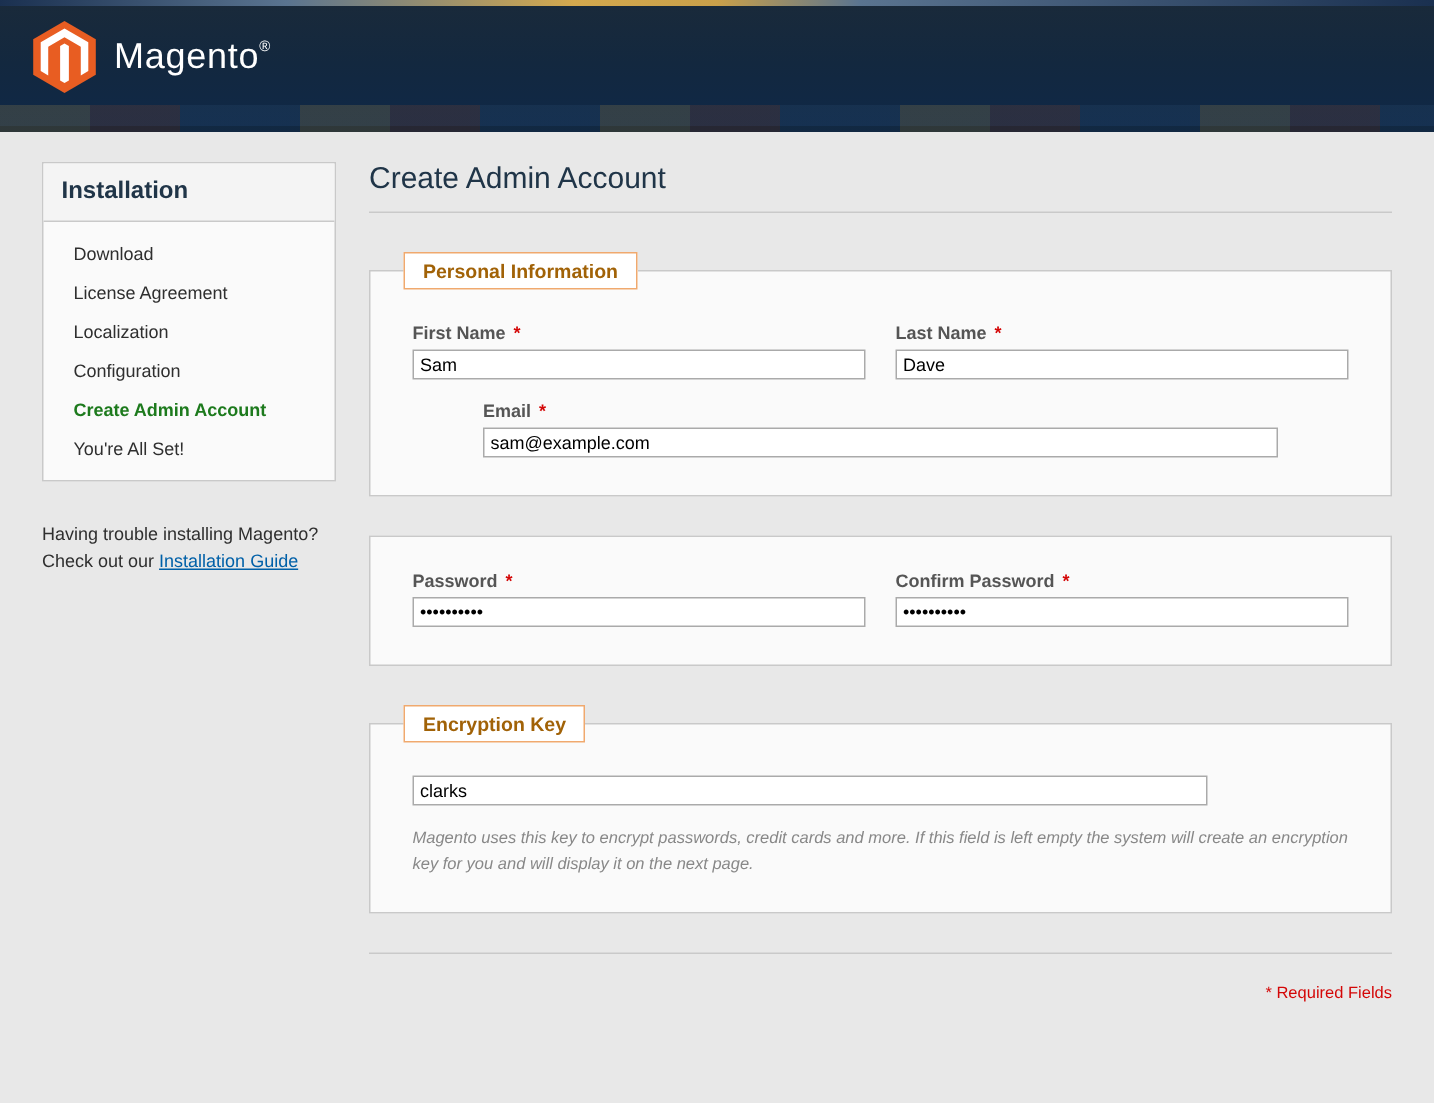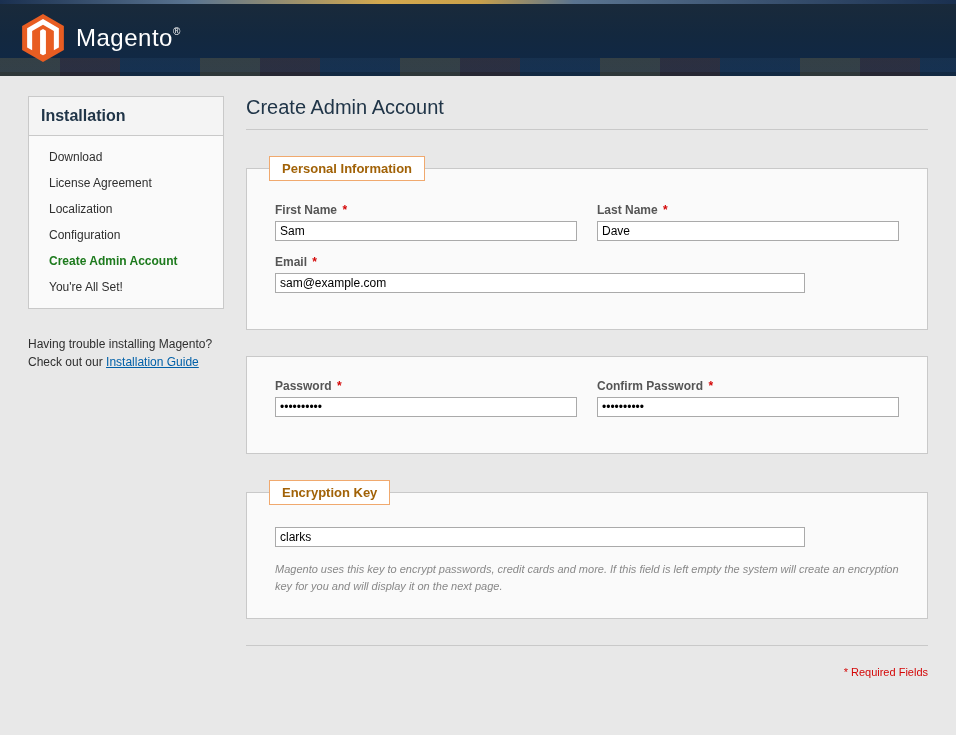--- a/index.html
+++ b/index.html
@@ -1,19 +1,19 @@
 <!DOCTYPE html>
 <html><head>
   <meta charset="utf-8">
   <style>
     * { margin: 0; padding: 0; box-sizing: border-box; }
     body { font-family: Arial, Helvetica, sans-serif; font-size: 12px; color: #2f2f2f; background: #e8e8e8; }
     
     .header {
-      height: 76px;
+      height: 88px;
       background: linear-gradient(to bottom, #1a2a3a 0%, #13283f 50%, #0f2847 100%);
       position: relative;
       border-bottom: 4px solid #0a1e35;
     }
     .header::before {
       content: "";
       position: absolute;
       top: 0; left: 0; right: 0; height: 4px;
       background: linear-gradient(90deg, #1a3050 0%, #5a7490 20%, #d4a94e 40%, #c9a04a 50%, #5a7490 60%, #1a3050 100%);
     }
@@ -55,21 +55,21 @@
       background: #fff;
       border: 1px solid #f0a96e;
       color: #a16207;
       font-weight: bold;
       font-size: 13px;
       padding: 4px 12px;
       margin-left: -6px;
     }
     
     .row { display: flex; gap: 20px; margin-bottom: 14px; }
-    .row:last-child { margin-bottom: 12px; }
+    .row:last-child { margin-bottom: 1px; justify-content: center; }
     .field { flex: 1; }
     .field.full { flex: 0 0 530px; max-width: 530px; }
     .field label { display: block; font-weight: bold; color: #555; margin-bottom: 4px; font-size: 12px; }
     .req { color: #d40707; font-weight: bold; margin-left: 2px; }
     .field input[type="text"], .field input[type="password"] {
       width: 100%;
       height: 20px;
       border: 1px solid #aaa;
       background: #fff;
       padding: 1px 4px;

